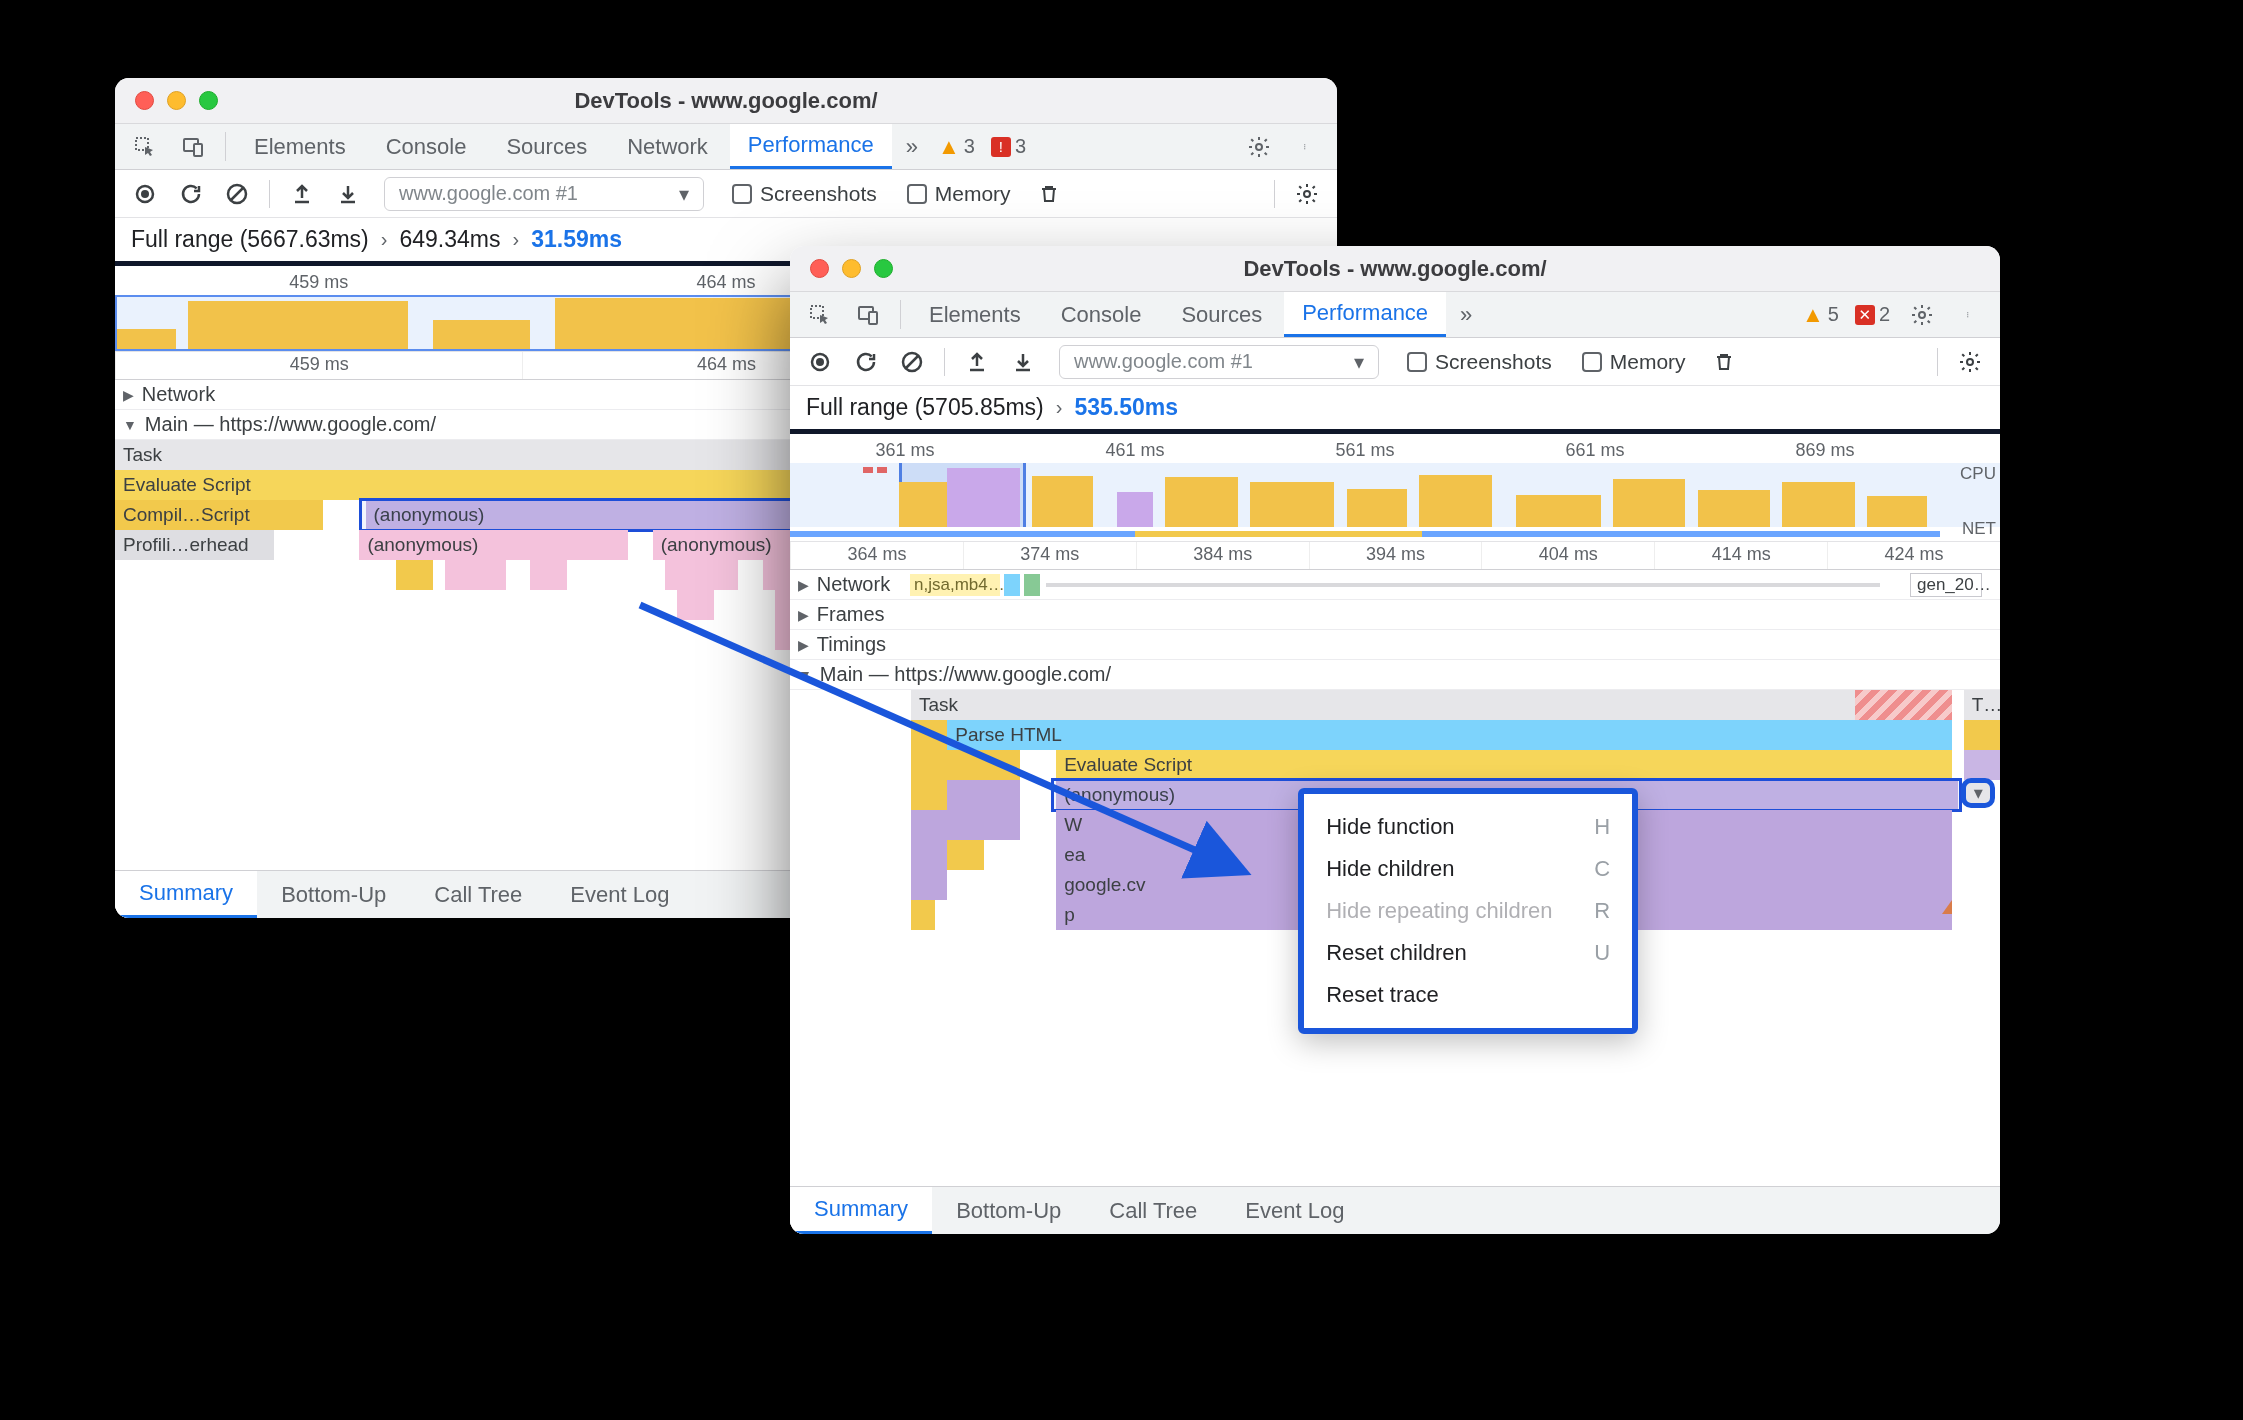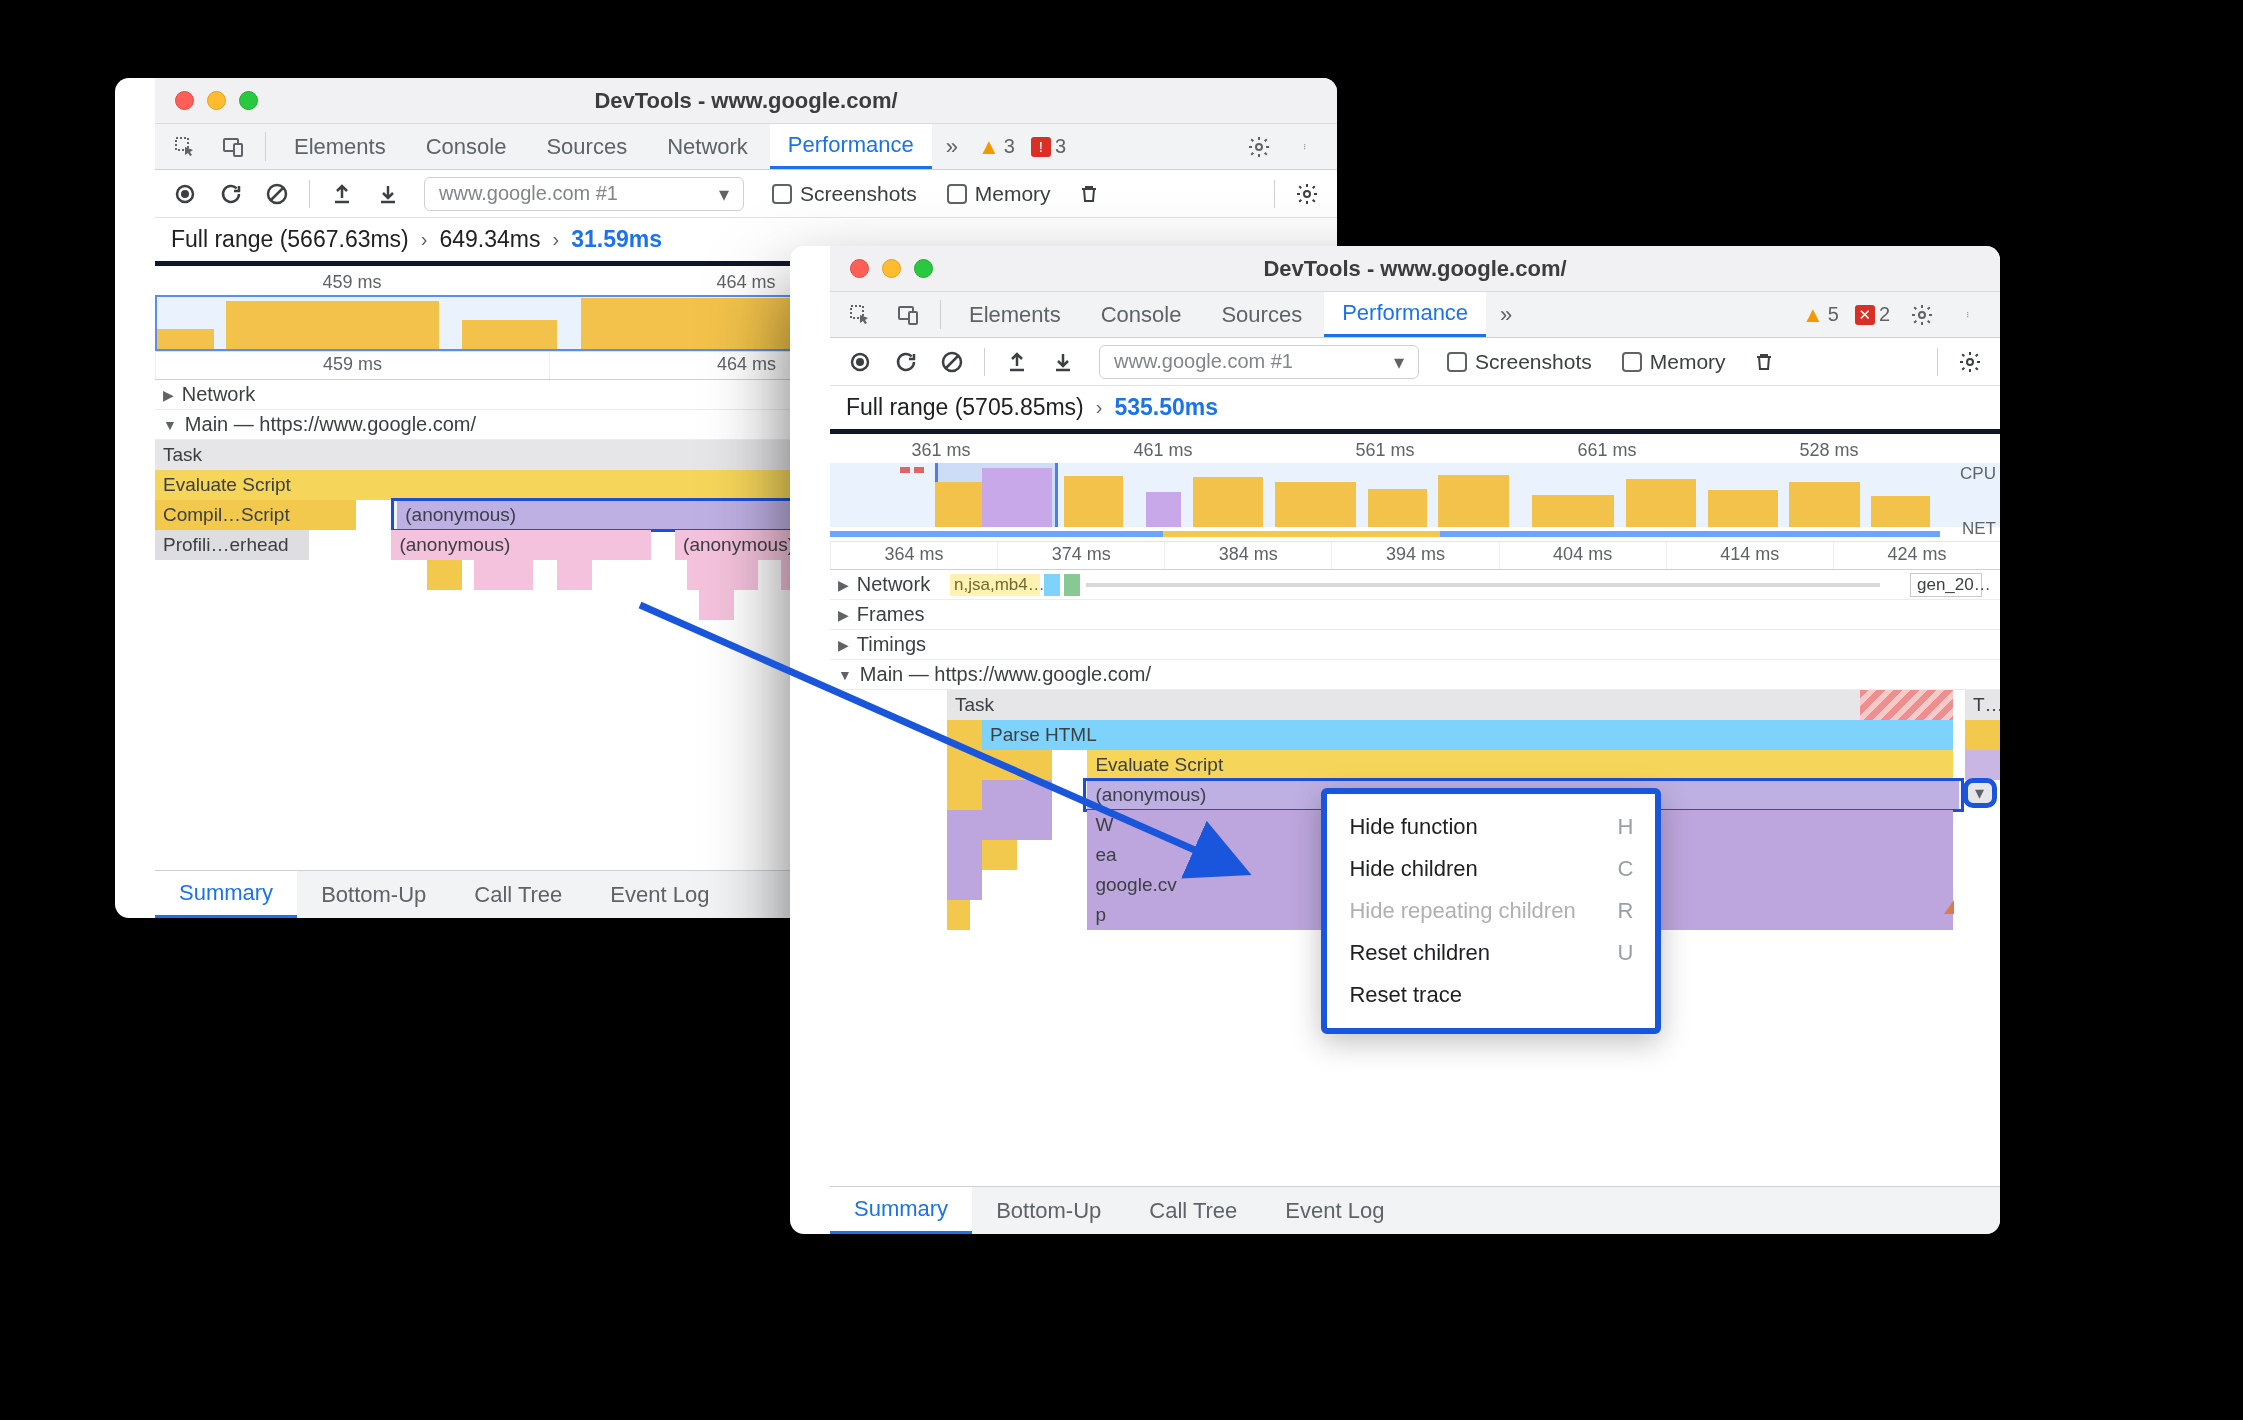--- a/index.html
+++ b/index.html
@@ -13,21 +13,20 @@
     transform-origin: top left;
   }
   .window {
     position: absolute;
     background: #fff;
     border-radius: 14px;
     box-shadow: 0 40px 80px rgba(0,0,0,.55);
     overflow: hidden;
     display: flex;
     flex-direction: column;
-    padding-left: 40px;
   }
   
   .titlebar {
     height: 46px;
     background: #f1f1f3;
     border-bottom: 1px solid #d9d9dc;
     display: flex;
     align-items: center;
     position: relative;
   }
@@ -479,21 +478,21 @@
     <span class="chev">›</span>
     <span class="bc-cur">535.50ms</span>
   </div>
 
   <div class="overview" style="position:relative;">
     <div class="ticks" style="padding-right:60px;">
       <span>361 ms</span>
       <span>461 ms</span>
       <span>561 ms</span>
       <span>661 ms</span>
-      <span>528 ms</span>
+      <span>869 ms</span>
     </div>
     <div class="wave" style="height:64px;">
       <div class="bg"></div>
 
       <div style="position:absolute;left:9%;top:0;bottom:0;width:10.5%;border-left:3px solid #4f7fe3;border-right:3px solid #4f7fe3;background:rgba(120,160,230,.25);"></div>
 
       <div style="position:absolute;left:6%;top:4px;width:10px;height:6px;background:#e06666;"></div>
       <div style="position:absolute;left:7.2%;top:4px;width:10px;height:6px;background:#e06666;"></div>
 
       <div class="bar" style="left:9%;width:4%;height:70%;"></div>

